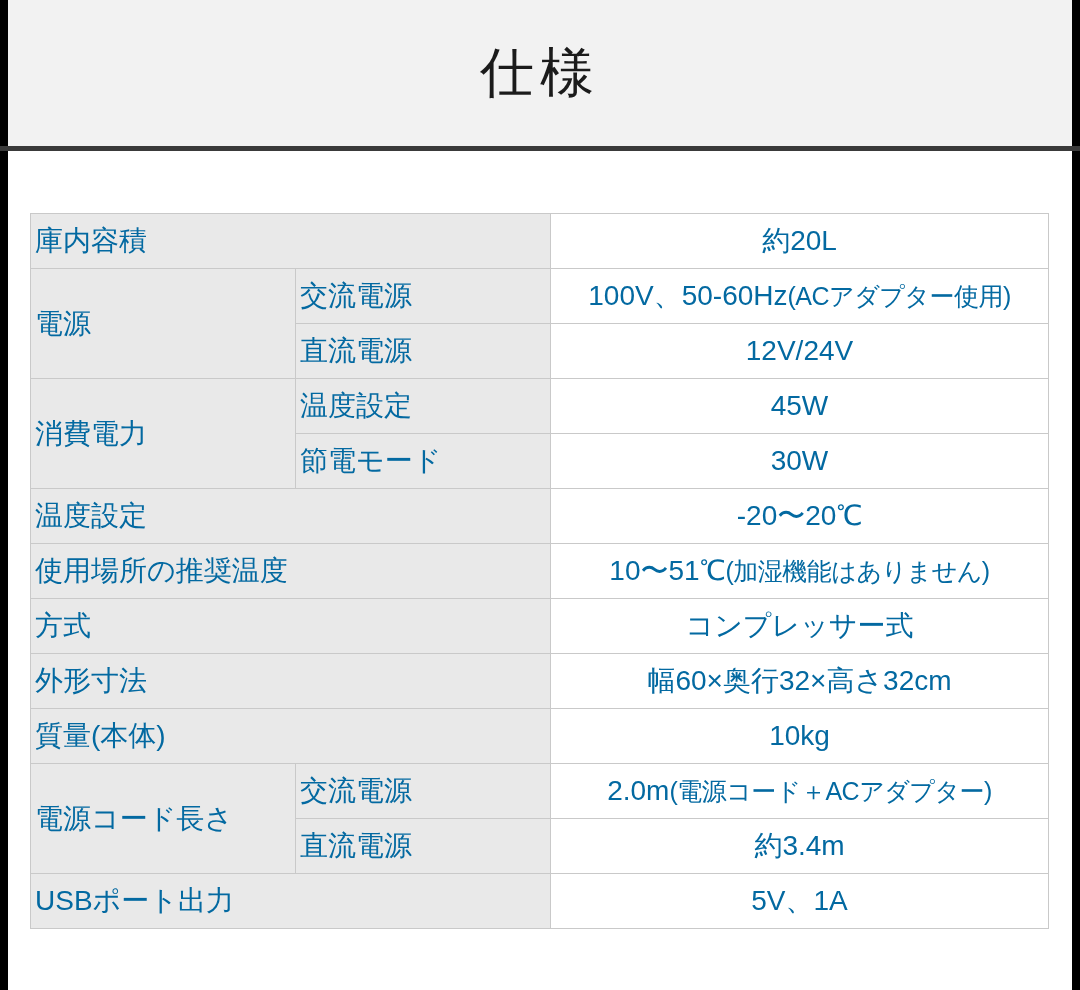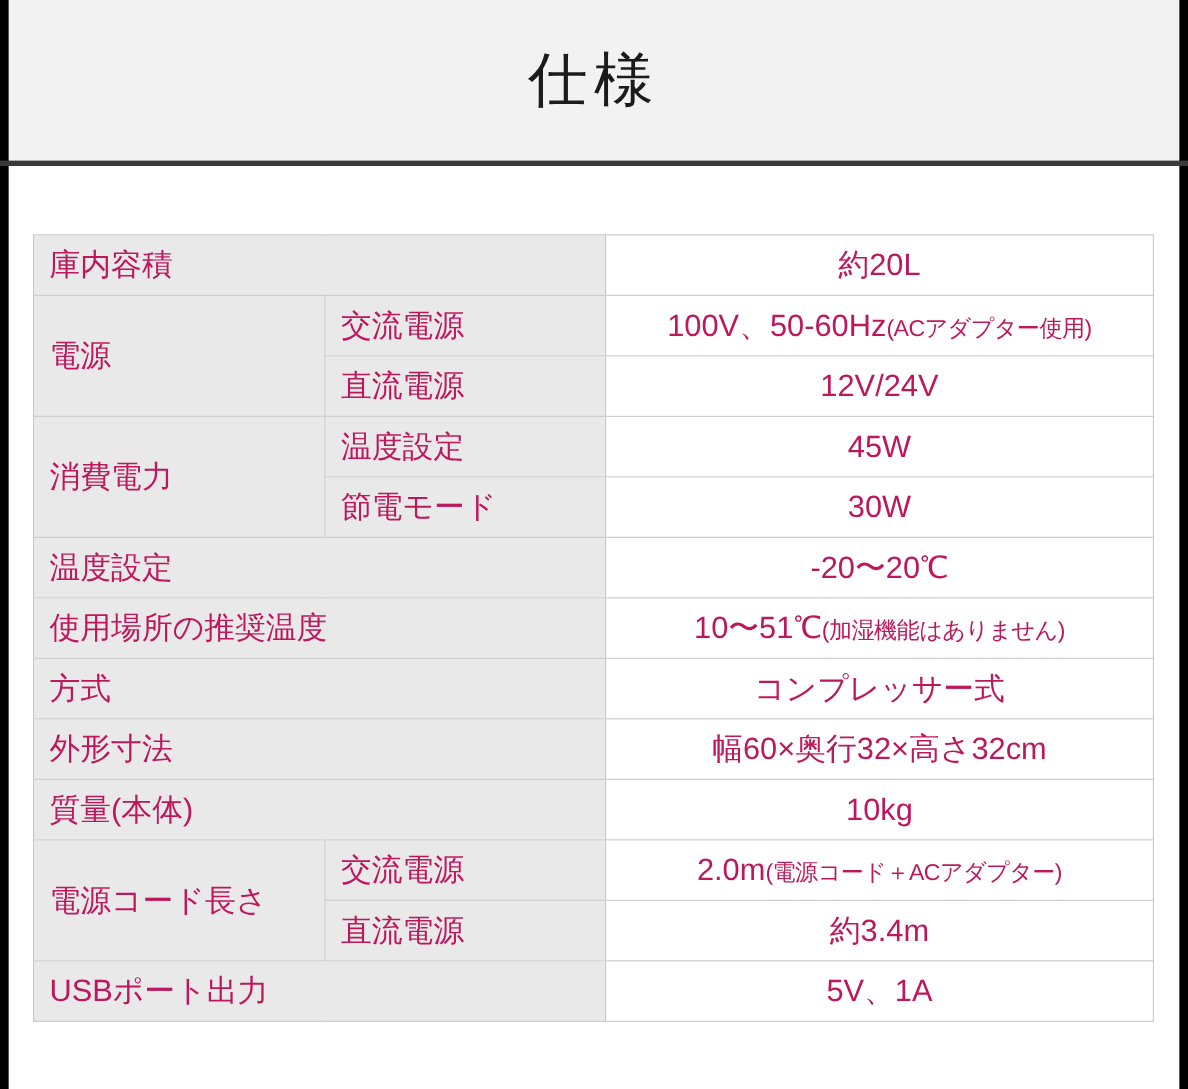--- a/index.html
+++ b/index.html
@@ -70,43 +70,43 @@
   table.spec {
     position: absolute;
     left: 22px;
     top: 62px;
     width: 1018px;
     border-collapse: collapse;
     table-layout: fixed;
   }
   table.spec td {
     border: 1px solid #c9c9c9;
-    padding: 0 14px;
+    padding: 0 4px;
     font-size: 28px;
-    color: #be185d;
+    color: #0369a1;
     vertical-align: middle;
     line-height: 1.2;
     white-space: nowrap;
     overflow: hidden;
   }
   td.label {
     background: #e9e9e9;
     height: 54px;
   }
   td.sublabel {
     background: #e9e9e9;
     height: 54px;
   }
   td.value {
     background: #ffffff;
     height: 54px;
     text-align: center;
   }
   .small {
-    font-size: 21px;
+    font-size: 25px;
     letter-spacing: -0.5px;
   }
   
   col.c1 { width: 265px; }
   col.c2 { width: 255px; }
   col.c3 { width: 498px; }
 </style>
 </head>
 <body>
 

